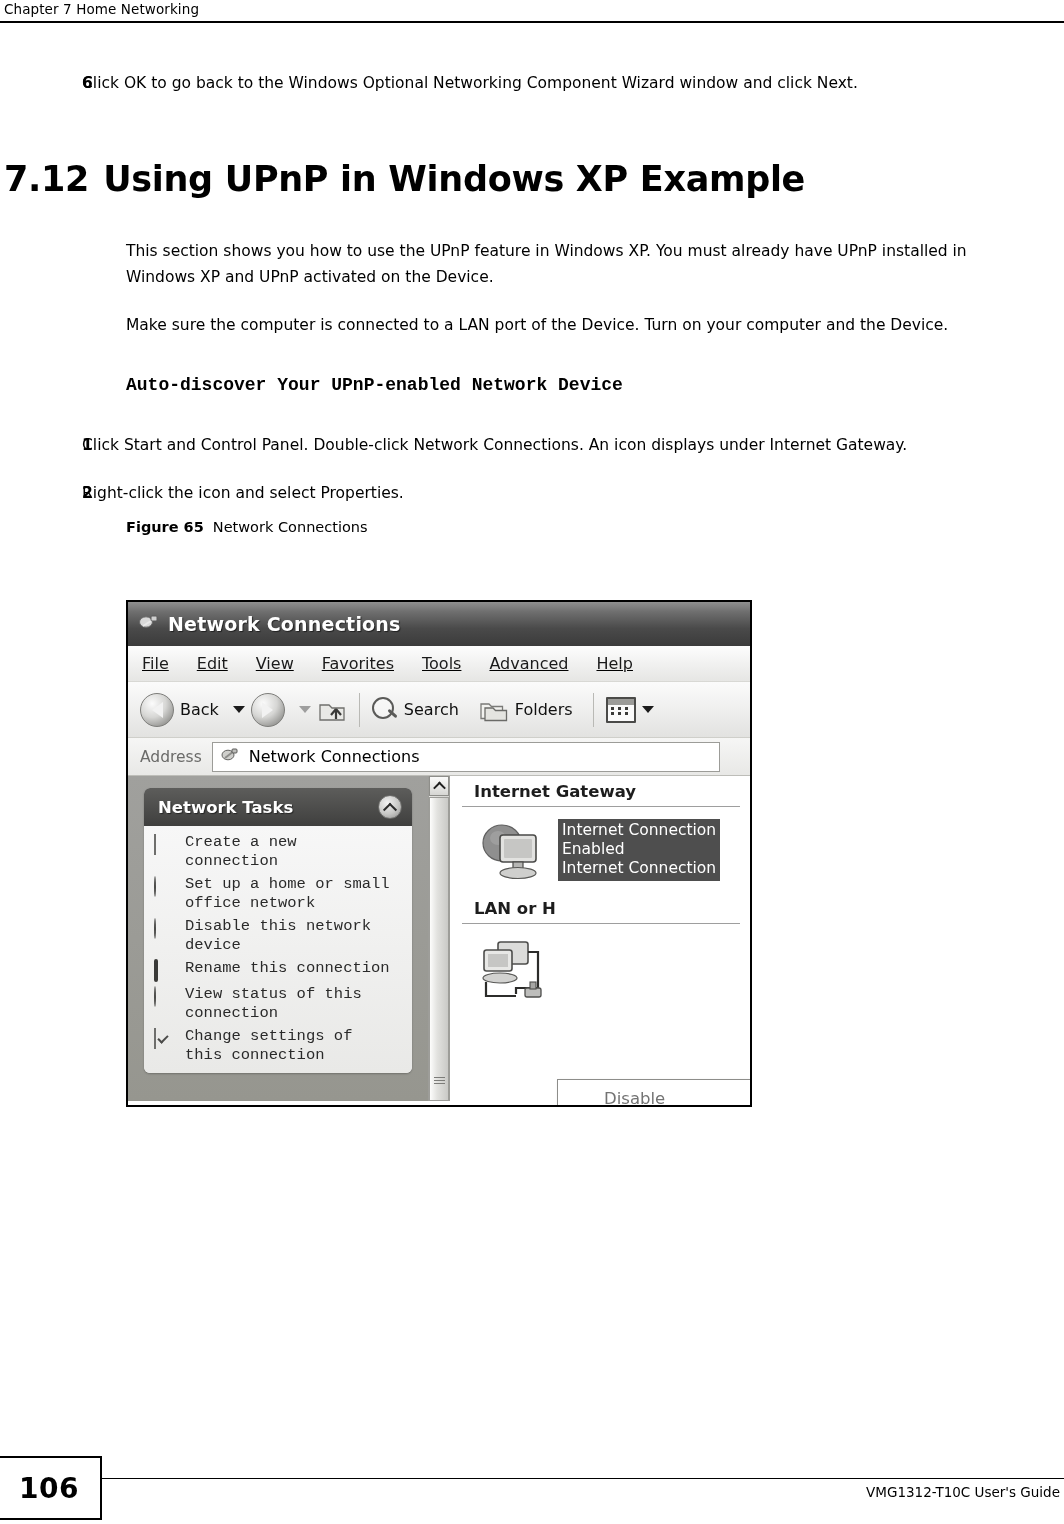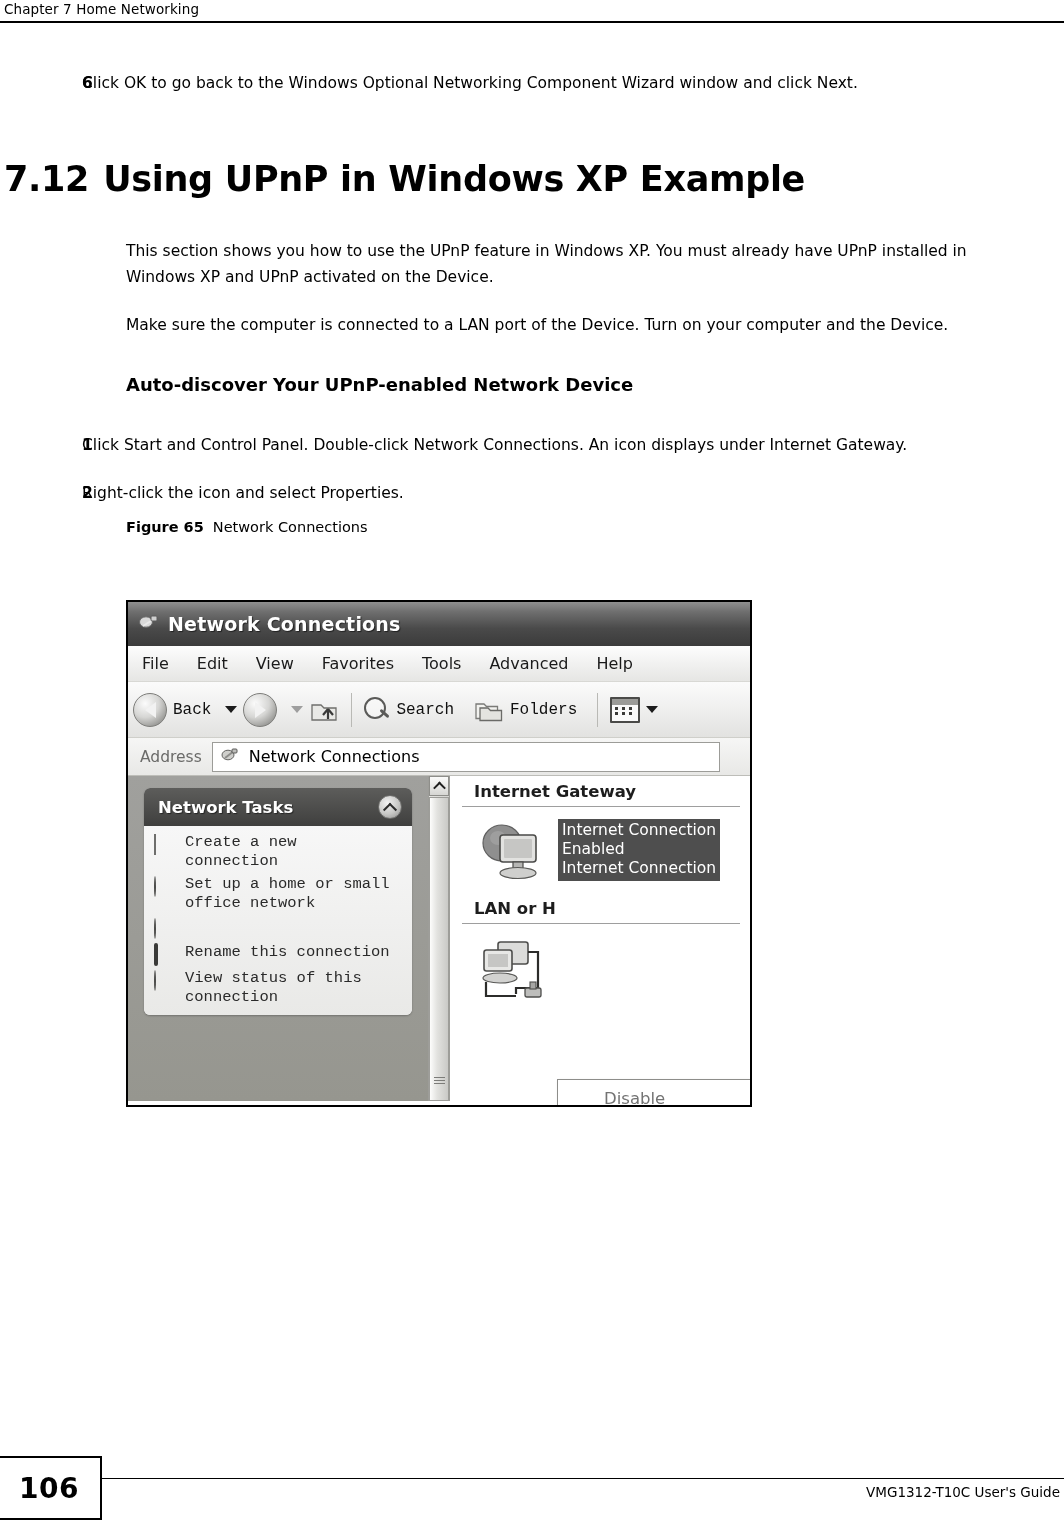--- a/index.html
+++ b/index.html
@@ -79,20 +79,21 @@
     font-size: 15.5px;
     line-height: 26px;
     padding-right: 40px;
   }
 
   h3.sub-head {
     margin: 0;
     font-size: 18px;
     line-height: 26px;
     font-weight: bold;
+    font-family: Liberation Mono, monospace;
   }
 
   .fig-caption {
     font-size: 14.5px;
     line-height: 22px;
   }
   .fig-caption .fig-label { font-weight: bold; }
   .fig-caption .fig-title { margin-left: 9px; }
 
   
@@ -132,37 +133,37 @@
   }
 
   
   .xp-menubar {
     height: 36px;
     background: linear-gradient(to bottom, #fdfdfd 0%, #f0f0ef 55%, #e6e6e4 100%);
     display: flex;
     align-items: center;
     padding-left: 14px;
     border-bottom: 1px solid #d8d8d4;
+    text-decoration: underline;
   }
   .xp-menubar .mi {
     font-size: 16px;
     color: #1a1a1a;
     margin-right: 28px;
     white-space: nowrap;
   }
 
   
   .xp-toolbar {
     height: 56px;
     background: linear-gradient(to bottom, #fbfbfb 0%, #efefee 50%, #e2e2e0 100%);
     display: flex;
     align-items: center;
-    padding-left: 5px;
+    padding-left: 12px;
     border-bottom: 1px solid #cfcfca;
-    font-family: Liberation Mono, monospace;
   }
   .tb-item {
     display: flex;
     align-items: center;
     margin-right: 8px;
     font-size: 16px;
     color: #101010;
     white-space: nowrap;
   }
   .tb-item .lbl { margin-left: 6px; }
@@ -622,28 +623,33 @@
           <div class="task-item">
             <span class="ti-ic"><span class="ic-sq"></span></span>
             <span class="ti-lbl">Create a new connection</span>
           </div>
           <div class="task-item">
             <span class="ti-ic"><span class="ic-globe"></span></span>
             <span class="ti-lbl">Set up a home or small office network</span>
           </div>
           <div class="task-item">
             <span class="ti-ic"><span class="ic-globe dark"></span></span>
+            <span class="ti-lbl">Disable this network device</span>
           </div>
           <div class="task-item">
             <span class="ti-ic"><span class="ic-mon"></span></span>
             <span class="ti-lbl">Rename this connection</span>
           </div>
           <div class="task-item">
             <span class="ti-ic"><span class="ic-globe dark"></span></span>
             <span class="ti-lbl">View status of this connection</span>
+          </div>
+          <div class="task-item">
+            <span class="ti-ic"><span class="ic-doc"></span></span>
+            <span class="ti-lbl">Change settings of this connection</span>
           </div>
         </div>
       </div>
     </div>
 
     <div class="xp-scroll">
       <span class="sb-up"></span>
       <span class="sb-thumb">
         <span class="sb-grip">
             <i></i>

